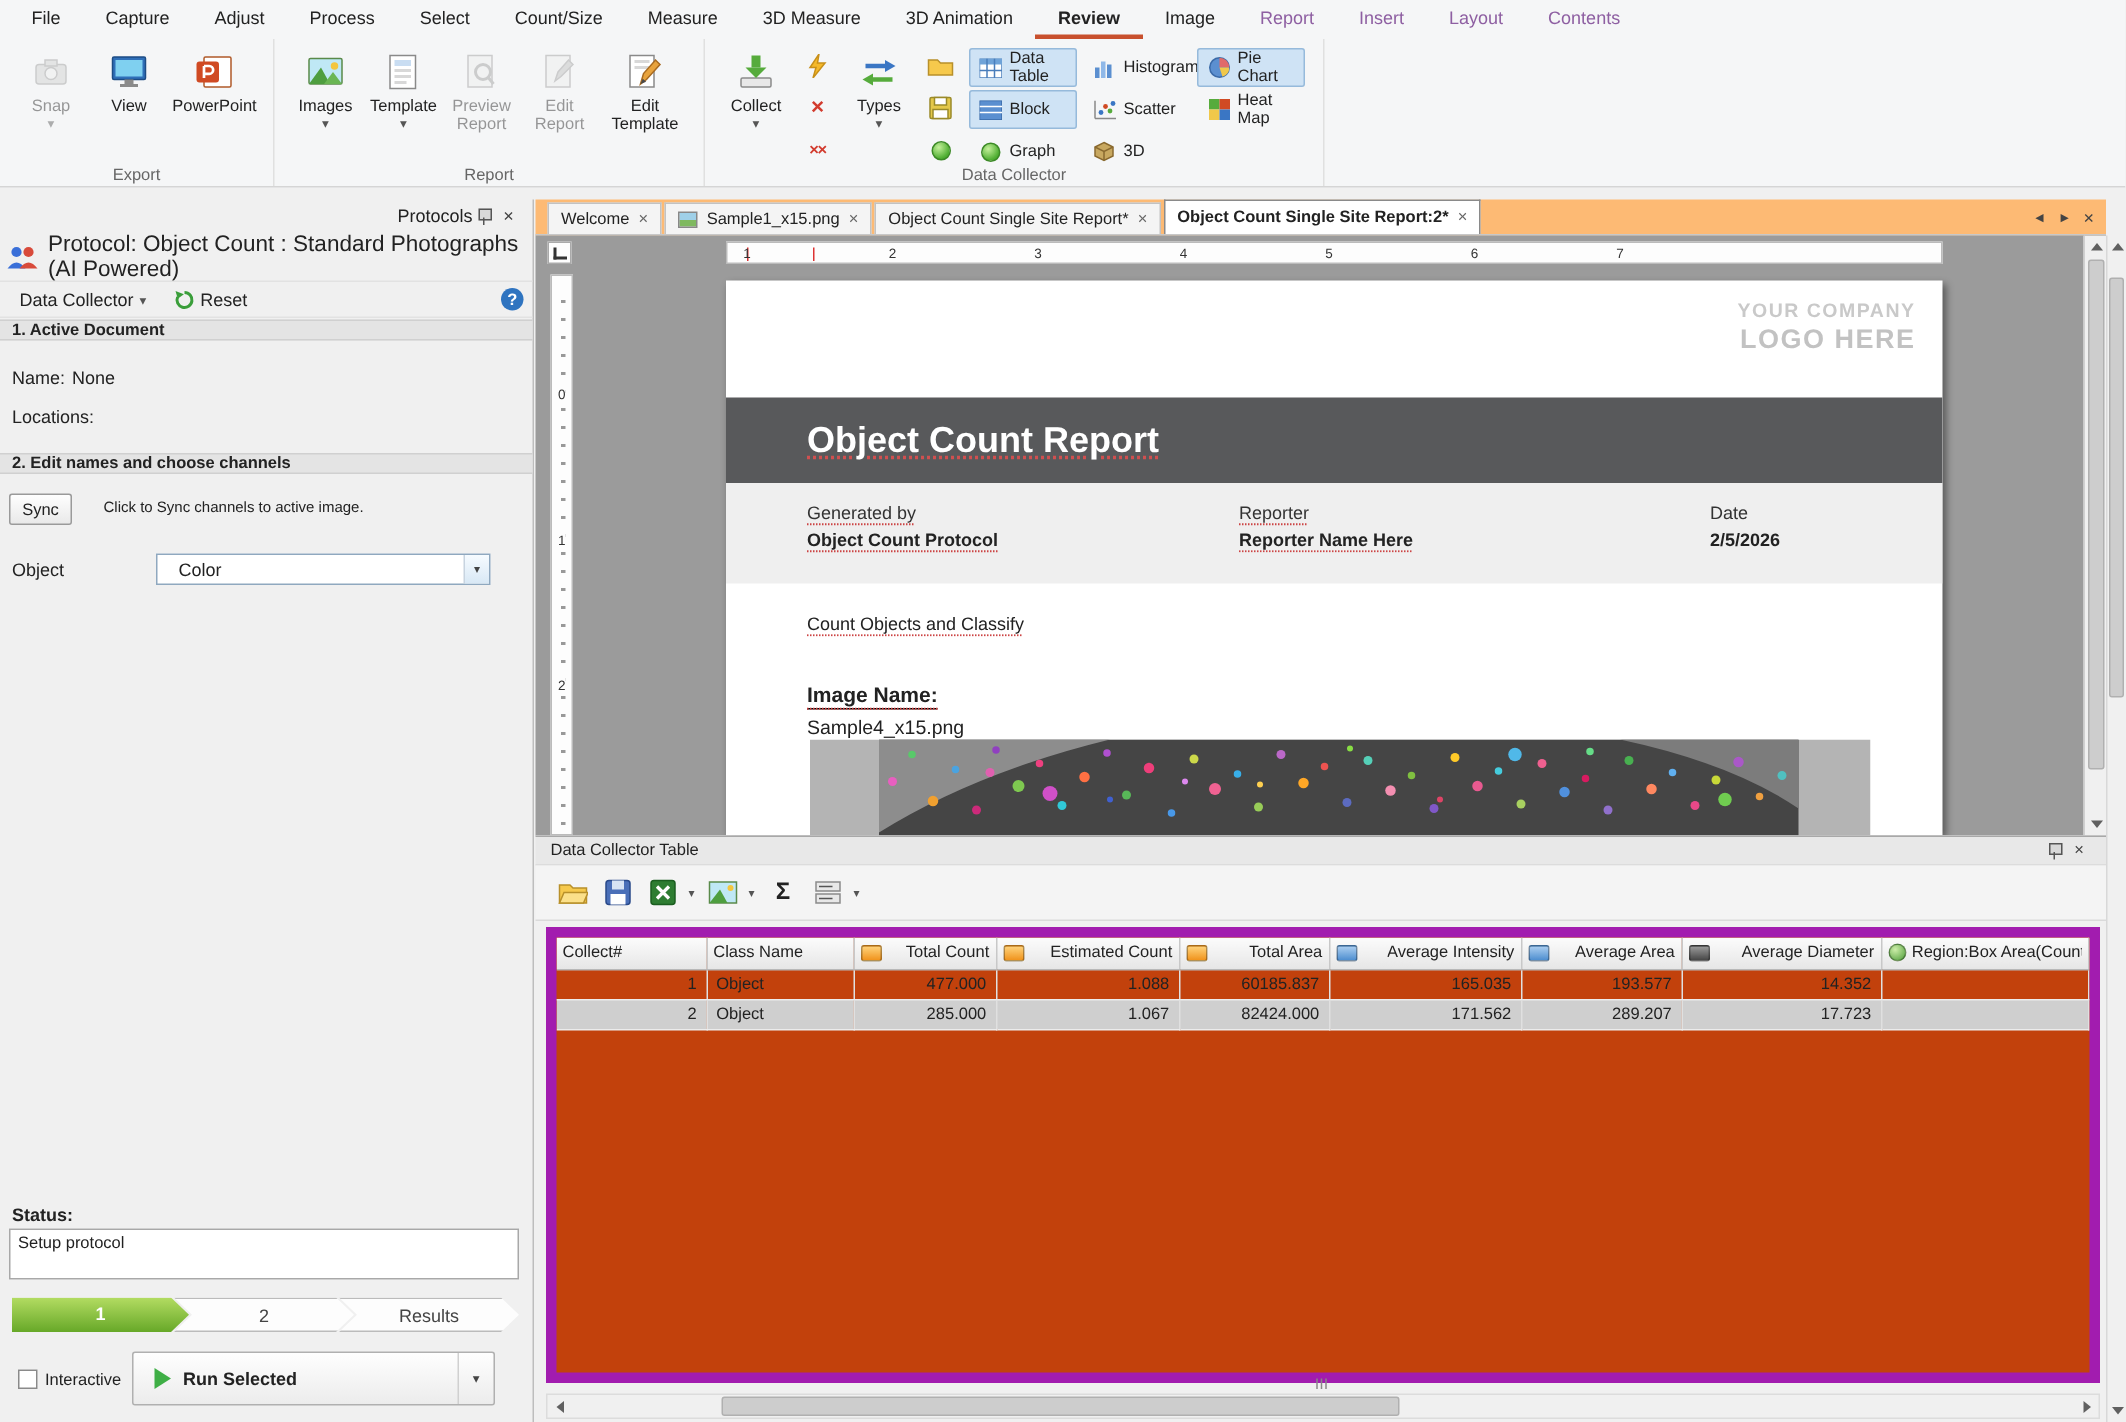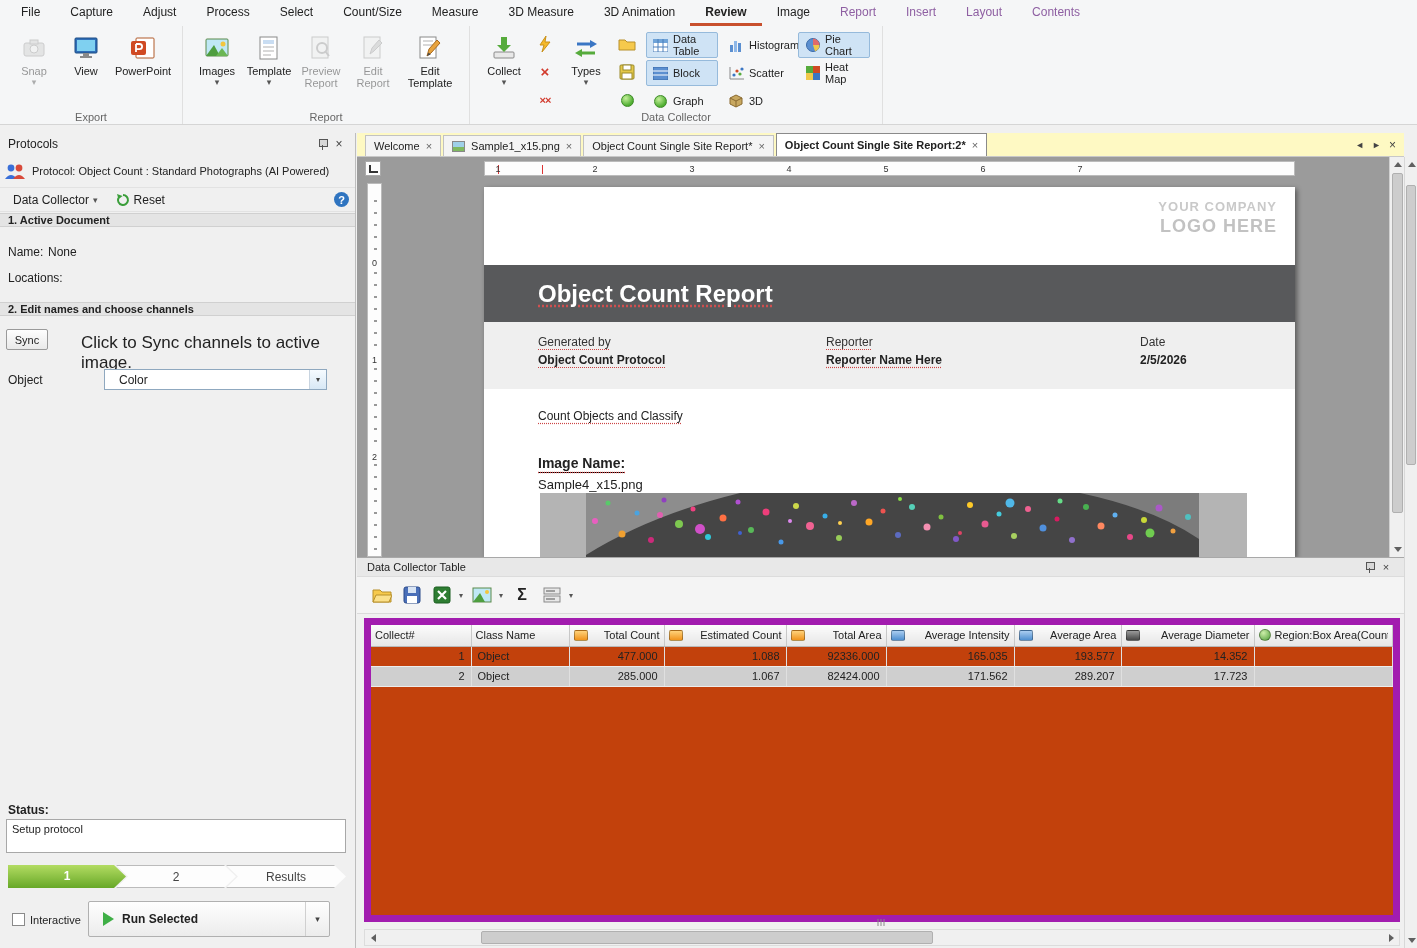--- a/index.html
+++ b/index.html
@@ -29,52 +29,52 @@
   .redx{color:#d23b2e;font-weight:bold;font-size:15px;line-height:14px;}
   .redxx{color:#d23b2e;font-weight:bold;font-size:11px;letter-spacing:-1px;}
   .chartgrid{display:grid;grid-auto-flow:column;grid-template-rows:repeat(3,26px);grid-gap:2px 4px;margin:2px 4px;}
   .chartbtn{display:flex;align-items:center;gap:5px;padding:0 6px;border:1px solid transparent;border-radius:2px;font-size:11px;cursor:pointer;width:72px;}
   .chartbtn.selected{background:#cfe3f5;border-color:#96badb;}
   .cicon{width:15px;height:14px;flex:none;display:flex;align-items:center;justify-content:center;}
   .greenorb{width:13px;height:13px;border-radius:50%;background:radial-gradient(circle at 35% 30%,#c4f09a,#4fae32 70%);border:1px solid #3c8a26;}
   
   .left-panel{position:absolute;top:133px;left:0;width:356px;bottom:0;background:#f0f0f0;border-right:1px solid #bdbdbd;}
   .pp-title{position:absolute;top:0;left:0;right:0;height:22px;display:flex;align-items:center;padding:0 8px;}
-  .pp-title .t{flex:1;}
+  .pp-title .t{flex:1;text-align:right;}
   .pinbtn,.xbtn{width:16px;height:16px;display:flex;align-items:center;justify-content:center;cursor:pointer;color:#444;}
   .pin-shape{position:relative;width:10px;height:11px;}
   .pin-shape::before{content:"";position:absolute;left:1px;top:0;width:7px;height:6px;background:#d8d8d8;border:1px solid #555;}
   .pin-shape::after{content:"";position:absolute;left:4px;top:6px;width:1px;height:5px;background:#555;}
-  .proto-row{position:absolute;top:26px;left:4px;right:4px;height:24px;display:flex;align-items:center;gap:8px;font-size:11px;}
+  .proto-row{position:absolute;top:26px;left:4px;right:4px;height:24px;display:flex;align-items:center;gap:8px;font-size:15px;}
   .pp-toolbar{position:absolute;top:54px;left:0;right:0;height:25px;display:flex;align-items:center;padding:0 6px;border-top:1px solid #e2e2e2;border-bottom:1px solid #e2e2e2;gap:4px;}
   .flatbtn{display:flex;align-items:center;gap:4px;padding:2px 6px;border:1px solid transparent;border-radius:2px;cursor:pointer;font-size:12px;}
   .helpcirc{margin-left:auto;width:15px;height:15px;border-radius:50%;background:#2f74c0;color:#fff;font-size:11px;font-weight:bold;display:flex;align-items:center;justify-content:center;cursor:pointer;}
   .sechdr{position:absolute;left:0;right:0;height:14px;background:#e4e4e4;border-top:1px solid #d0d0d0;border-bottom:1px solid #d0d0d0;font-weight:bold;font-size:11px;display:flex;align-items:center;padding:0 8px;}
   .kv{position:absolute;left:8px;font-size:12px;}
   .syncbtn{position:absolute;left:6px;width:42px;height:21px;border:1px solid #9a9a9a;background:linear-gradient(#fefefe,#e9e9e9);border-radius:2px;font-size:11px;display:flex;align-items:center;justify-content:center;cursor:pointer;}
-  .synchint{position:absolute;left:81px;font-size:17px;color:#222;}
+  .synchint{position:absolute;left:69px;font-size:10px;color:#222;}
   .combo{position:absolute;height:21px;border:1px solid #8fa8bf;background:#fff;display:flex;align-items:center;cursor:pointer;}
   .combo .cval{flex:1;padding:0 14px;font-size:12px;}
   .combo .cdd{width:17px;height:100%;border-left:1px solid #c8d4e0;background:linear-gradient(#f6fbff,#d8e8f5);display:flex;align-items:center;justify-content:center;font-size:8px;color:#444;}
   .statusbox{position:absolute;left:6px;right:9px;height:34px;background:#fff;border:1px solid #a8a8a8;font-size:11px;padding:3px 5px;}
   .steps{position:absolute;left:8px;width:338px;height:23px;}
   .step{position:absolute;top:0;height:23px;line-height:23px;text-align:center;font-size:12px;}
   .step.s1{left:0;width:118px;background:linear-gradient(#b3dc62,#67a828);color:#fff;font-weight:bold;clip-path:polygon(0 0,calc(100% - 12px) 0,100% 50%,calc(100% - 12px) 100%,0 100%);}
   .step.s2,.step.s3{background:#fdfdfd;border-top:1px solid #bbb;border-bottom:1px solid #bbb;color:#444;clip-path:polygon(0 0,calc(100% - 12px) 0,100% 50%,calc(100% - 12px) 100%,0 100%,12px 50%);}
   .step.s2{left:108px;width:120px;}
   .step.s3{left:218px;width:120px;}
   .chkrow{position:absolute;display:flex;align-items:center;gap:5px;font-size:11px;}
   .chkbox{width:13px;height:13px;background:#fff;border:1px solid #8a8a8a;}
   .runbtn{position:absolute;height:36px;border:1px solid #b0b0b0;background:linear-gradient(#fefefe,#ececec);border-radius:2px;display:flex;align-items:center;cursor:pointer;}
   .runbtn .play{width:0;height:0;border-left:11px solid #3faf46;border-top:7px solid transparent;border-bottom:7px solid transparent;margin:0 8px 0 14px;}
   .runbtn .rlabel{font-weight:bold;font-size:12px;flex:1;}
   .runbtn .rdd{width:24px;align-self:stretch;border-left:1px solid #d0d0d0;display:flex;align-items:center;justify-content:center;font-size:9px;color:#444;}
   
   .right-area{position:absolute;top:133px;left:357px;right:0;bottom:0;}
-  .tabbar{position:absolute;top:0;left:0;right:13px;height:24px;background:#fef9c3;border-bottom:1px solid #c8c8c8;display:flex;align-items:flex-end;padding-left:8px;}
+  .tabbar{position:absolute;top:0;left:0;right:13px;height:24px;background:#fdba74;border-bottom:1px solid #c8c8c8;display:flex;align-items:flex-end;padding-left:8px;}
   .dtab{display:flex;align-items:center;gap:6px;height:21px;padding:0 8px;font-size:11px;background:#f4f4f4;border:1px solid #c2c2c2;border-bottom:none;margin-right:2px;cursor:pointer;white-space:nowrap;}
   .dtab.active{background:#fff;font-weight:bold;border-color:#8a8a8a;height:23px;}
   .dtab .tx{font-size:11px;color:#666;cursor:pointer;font-weight:normal;}
   .imgthumb{width:13px;height:11px;background:linear-gradient(#9fd0e8 55%,#7fb960 55%);border:1px solid #888;}
   .tabnav{margin-left:auto;display:flex;align-items:center;gap:8px;padding:0 8px 4px 0;color:#444;font-size:9px;}
   .tabnav span{cursor:pointer;}
   .tabnav .tnx{font-size:12px;}
   
   .doc-wrap{position:absolute;top:24px;left:0;right:13px;height:400px;background:#9b9b9b;overflow:hidden;}
   .corner{position:absolute;left:8px;top:4px;width:16px;height:15px;background:#fdfdfd;border:1px solid #aaa;}
@@ -738,21 +738,21 @@
                 </div>
               </th>
           </tr>
         </thead>
         <tbody>
           <tr>
             <td class="num">1</td>
             <td>Object</td>
             <td class="num">477.000</td>
             <td class="num">1.088</td>
-            <td class="num">92336.000</td>
+            <td class="num">60185.837</td>
             <td class="num">165.035</td>
             <td class="num">193.577</td>
             <td class="num">14.352</td>
             <td class="num"></td>
           </tr>
           <tr class="selected">
             <td class="num">2</td>
             <td>Object</td>
             <td class="num">285.000</td>
             <td class="num">1.067</td>

